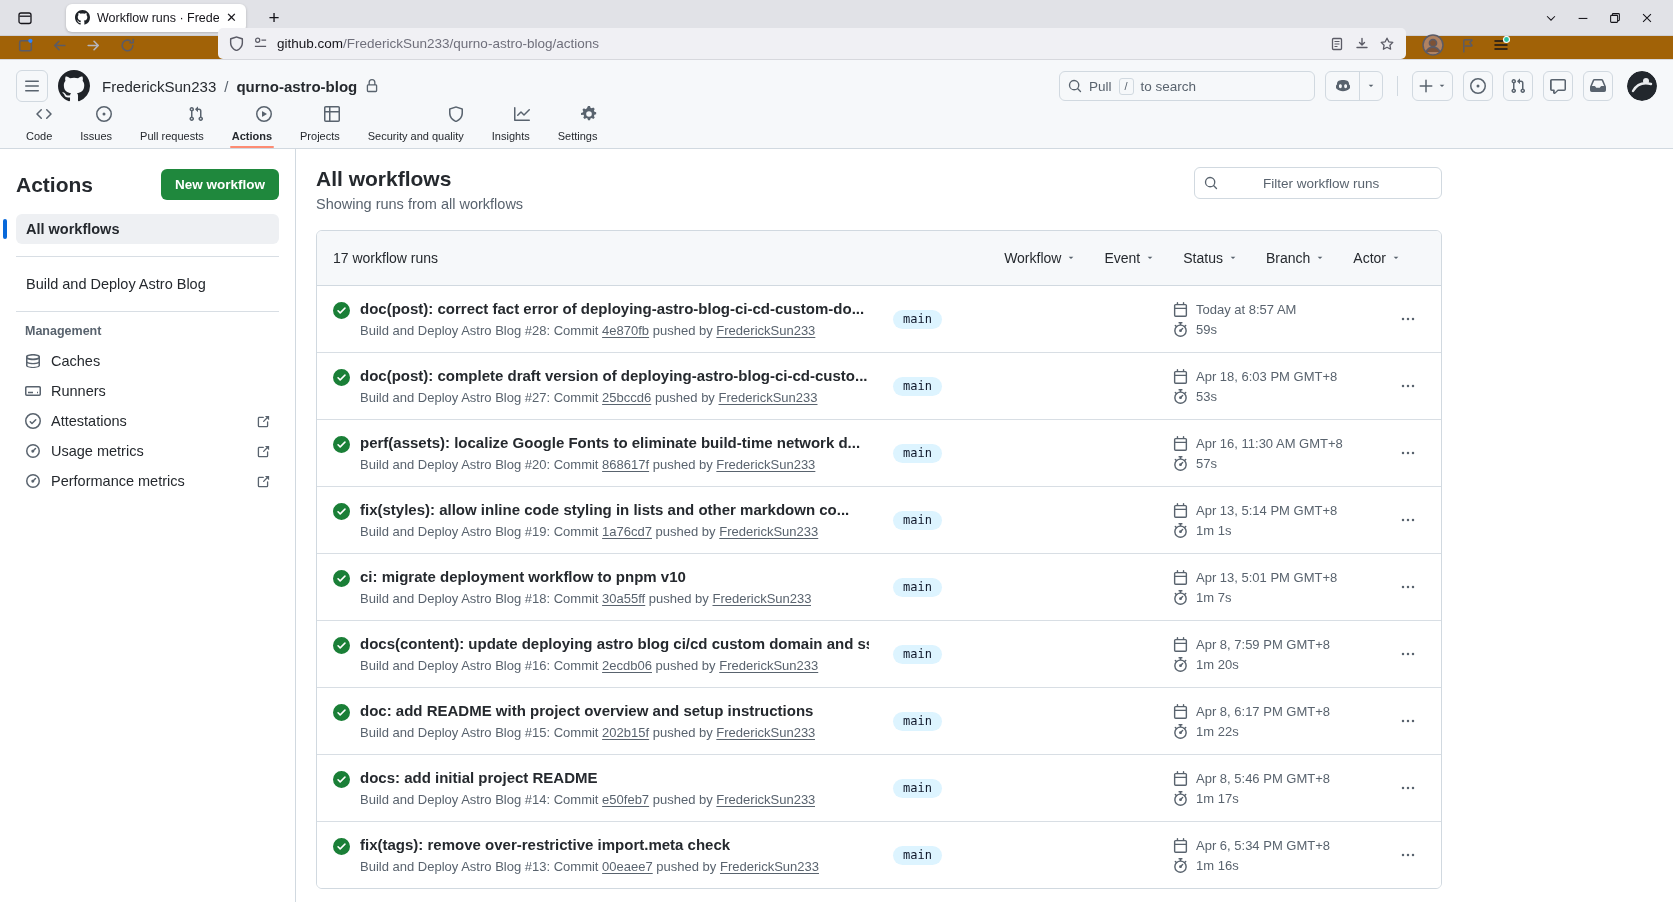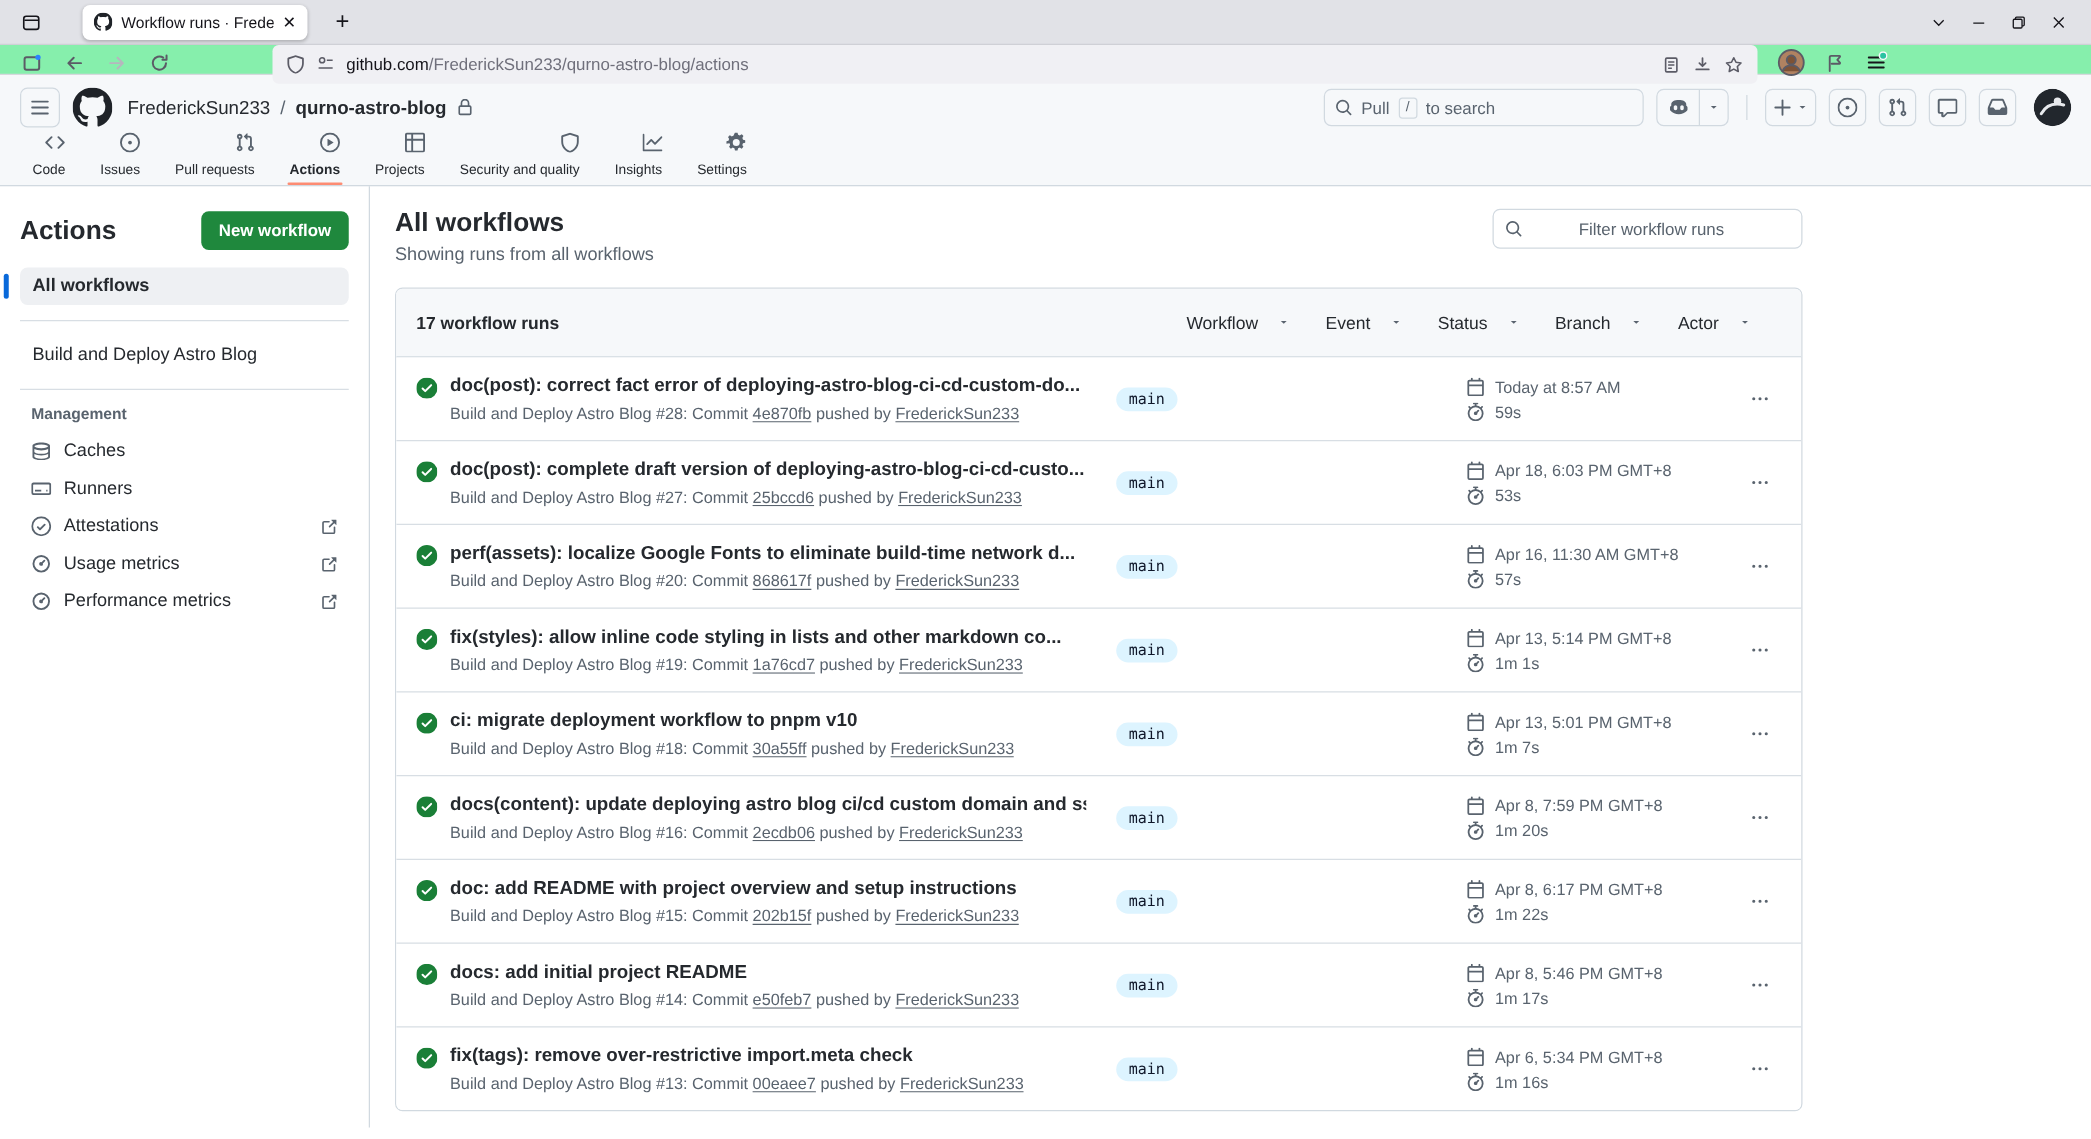--- a/index.html
+++ b/index.html
@@ -21,22 +21,22 @@
     display:flex; align-items:center; gap:7px; padding:0 9px;
     box-shadow:0 1px 3px rgba(0,0,0,.22); }
   .tab-fav { width:15px; height:15px; fill:#1f2328; flex:none; }
   .tab-title { flex:1; font-size:12.5px; color:#15141a; white-space:nowrap; overflow:hidden; }
   .tab-close { flex:none; color:#15141a; font-size:13px; line-height:1; cursor:default; }
   .newtab { margin-left:14px; font-size:19px; color:#15141a; width:28px; height:26px; border-radius:4px; }
   .ts-spacer { flex:1; }
   .winbtn { width:32px; height:28px; }
   .winbtn svg { stroke:#15141a; stroke-width:1.2; fill:none; }
 
-  .toolbar { height:24px; background:#86efac; border-bottom:1px solid #d7d8dd;
-    display:flex; align-items:flex-start; padding:0 10px; gap:4px; }
+  .toolbar { height:24px; background:#a16207; border-bottom:1px solid #d7d8dd;
+    display:flex; align-items:flex-end; padding:0 10px; gap:4px; }
   .tb-btn { width:30px; height:28px; border-radius:4px; flex:none; }
   .tb-btn svg { stroke:#5b5b66; stroke-width:1.5; fill:none; stroke-linecap:round; stroke-linejoin:round; }
   .tb-btn.disabled svg { stroke:#b6b6be; }
   .urlbar { flex:1; height:31px; background:#f0f0f4; border-radius:5px; margin:0 8px 0 72px;
     display:flex; align-items:center; gap:9px; padding:0 11px; max-width:1188px; }
   .urlbar .uic { flex:none; }
   .url-text { flex:1; font-size:13.5px; white-space:nowrap; overflow:hidden; }
   .url-host { color:#15141a; }
   .url-path { color:#6f6f7b; }
 
@@ -95,23 +95,23 @@
   .mh-sub { font-size:14.5px; color:#59636e; margin-top:5px; }
   .filter-input { margin-left:auto; width:248px; height:32px; border:1px solid #d1d9e0;
     border-radius:6px; display:flex; align-items:center; gap:8px; padding:0 9px; background:#fff; }
   .filter-input input { border:none; outline:none; background:transparent; width:100%;
     font-size:13.5px; font-family:inherit; color:#25292e;margin-left:37px; }
   .filter-input input::placeholder { color:#59636e; opacity:1; }
 
   .card { margin-top:18px; border:1px solid #d1d9e0; border-radius:6px; overflow:hidden; }
   .card-head { background:#f6f8fa; border-bottom:1px solid #d1d9e0; padding:19px 16px;
     display:flex; align-items:center; }
-  .count { font-size:14px; font-weight:700; }
+  .count { font-size:14px; font-weight:400; }
   .filters { margin-left:auto; display:flex; gap:28px; margin-right:24px; }
-  .filter { display:flex; align-items:center; gap:16px; font-size:14px; color:#25292e; }
+  .filter { display:flex; align-items:center; gap:5px; font-size:14px; color:#25292e; }
 
   .run { display:grid; grid-template-columns:560px 280px 1fr 36px; align-items:center;
     padding:14px 12px 14px 16px; background:#fff; }
   .run + .run { border-top:1px solid #d8dee4; }
   .run-left { display:flex; gap:10px; min-width:0; padding-right:24px; }
   .ic-status { width:17px; height:17px; fill:#1a7f37; flex:none; margin-top:2px; }
   .run-title { font-size:15px; font-weight:700; color:#25292e; white-space:nowrap;
     overflow:hidden; text-decoration:none; display:block; }
   .run-sub { margin-top:6px; font-size:13px; color:#59636e; white-space:nowrap; overflow:hidden; }
   .mlink { color:#59636e; text-decoration:underline; text-underline-offset:2px; }

